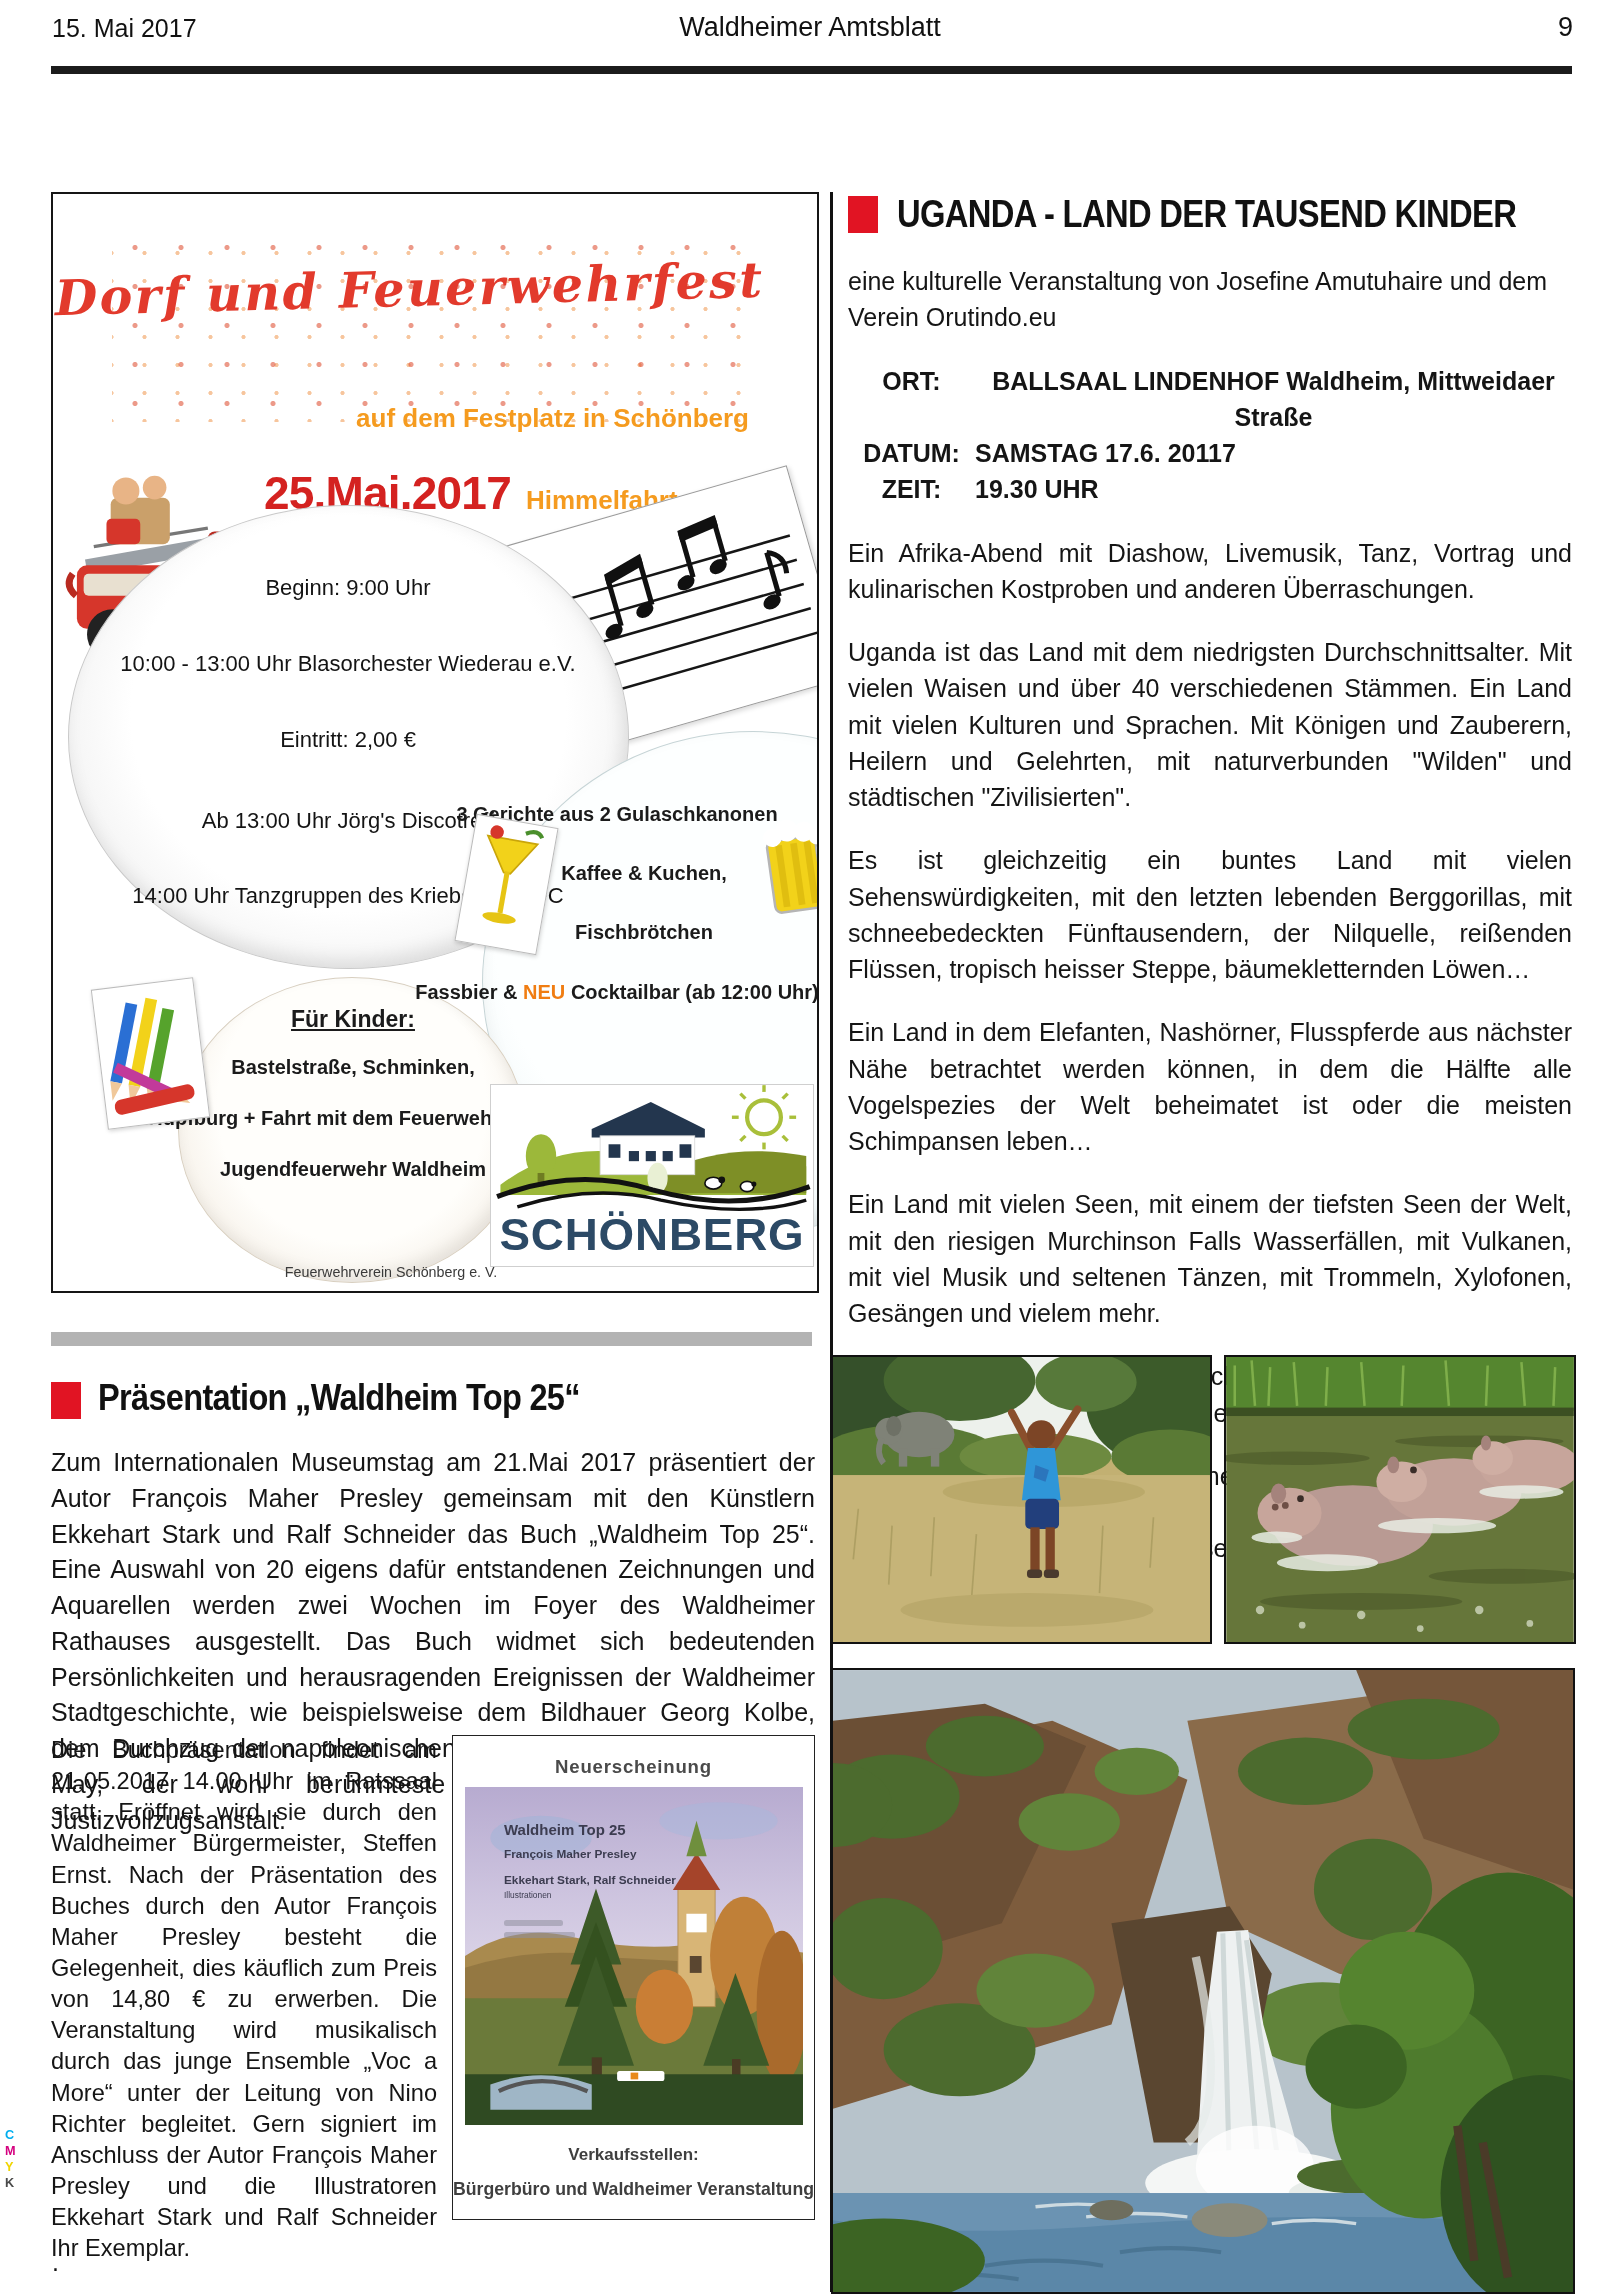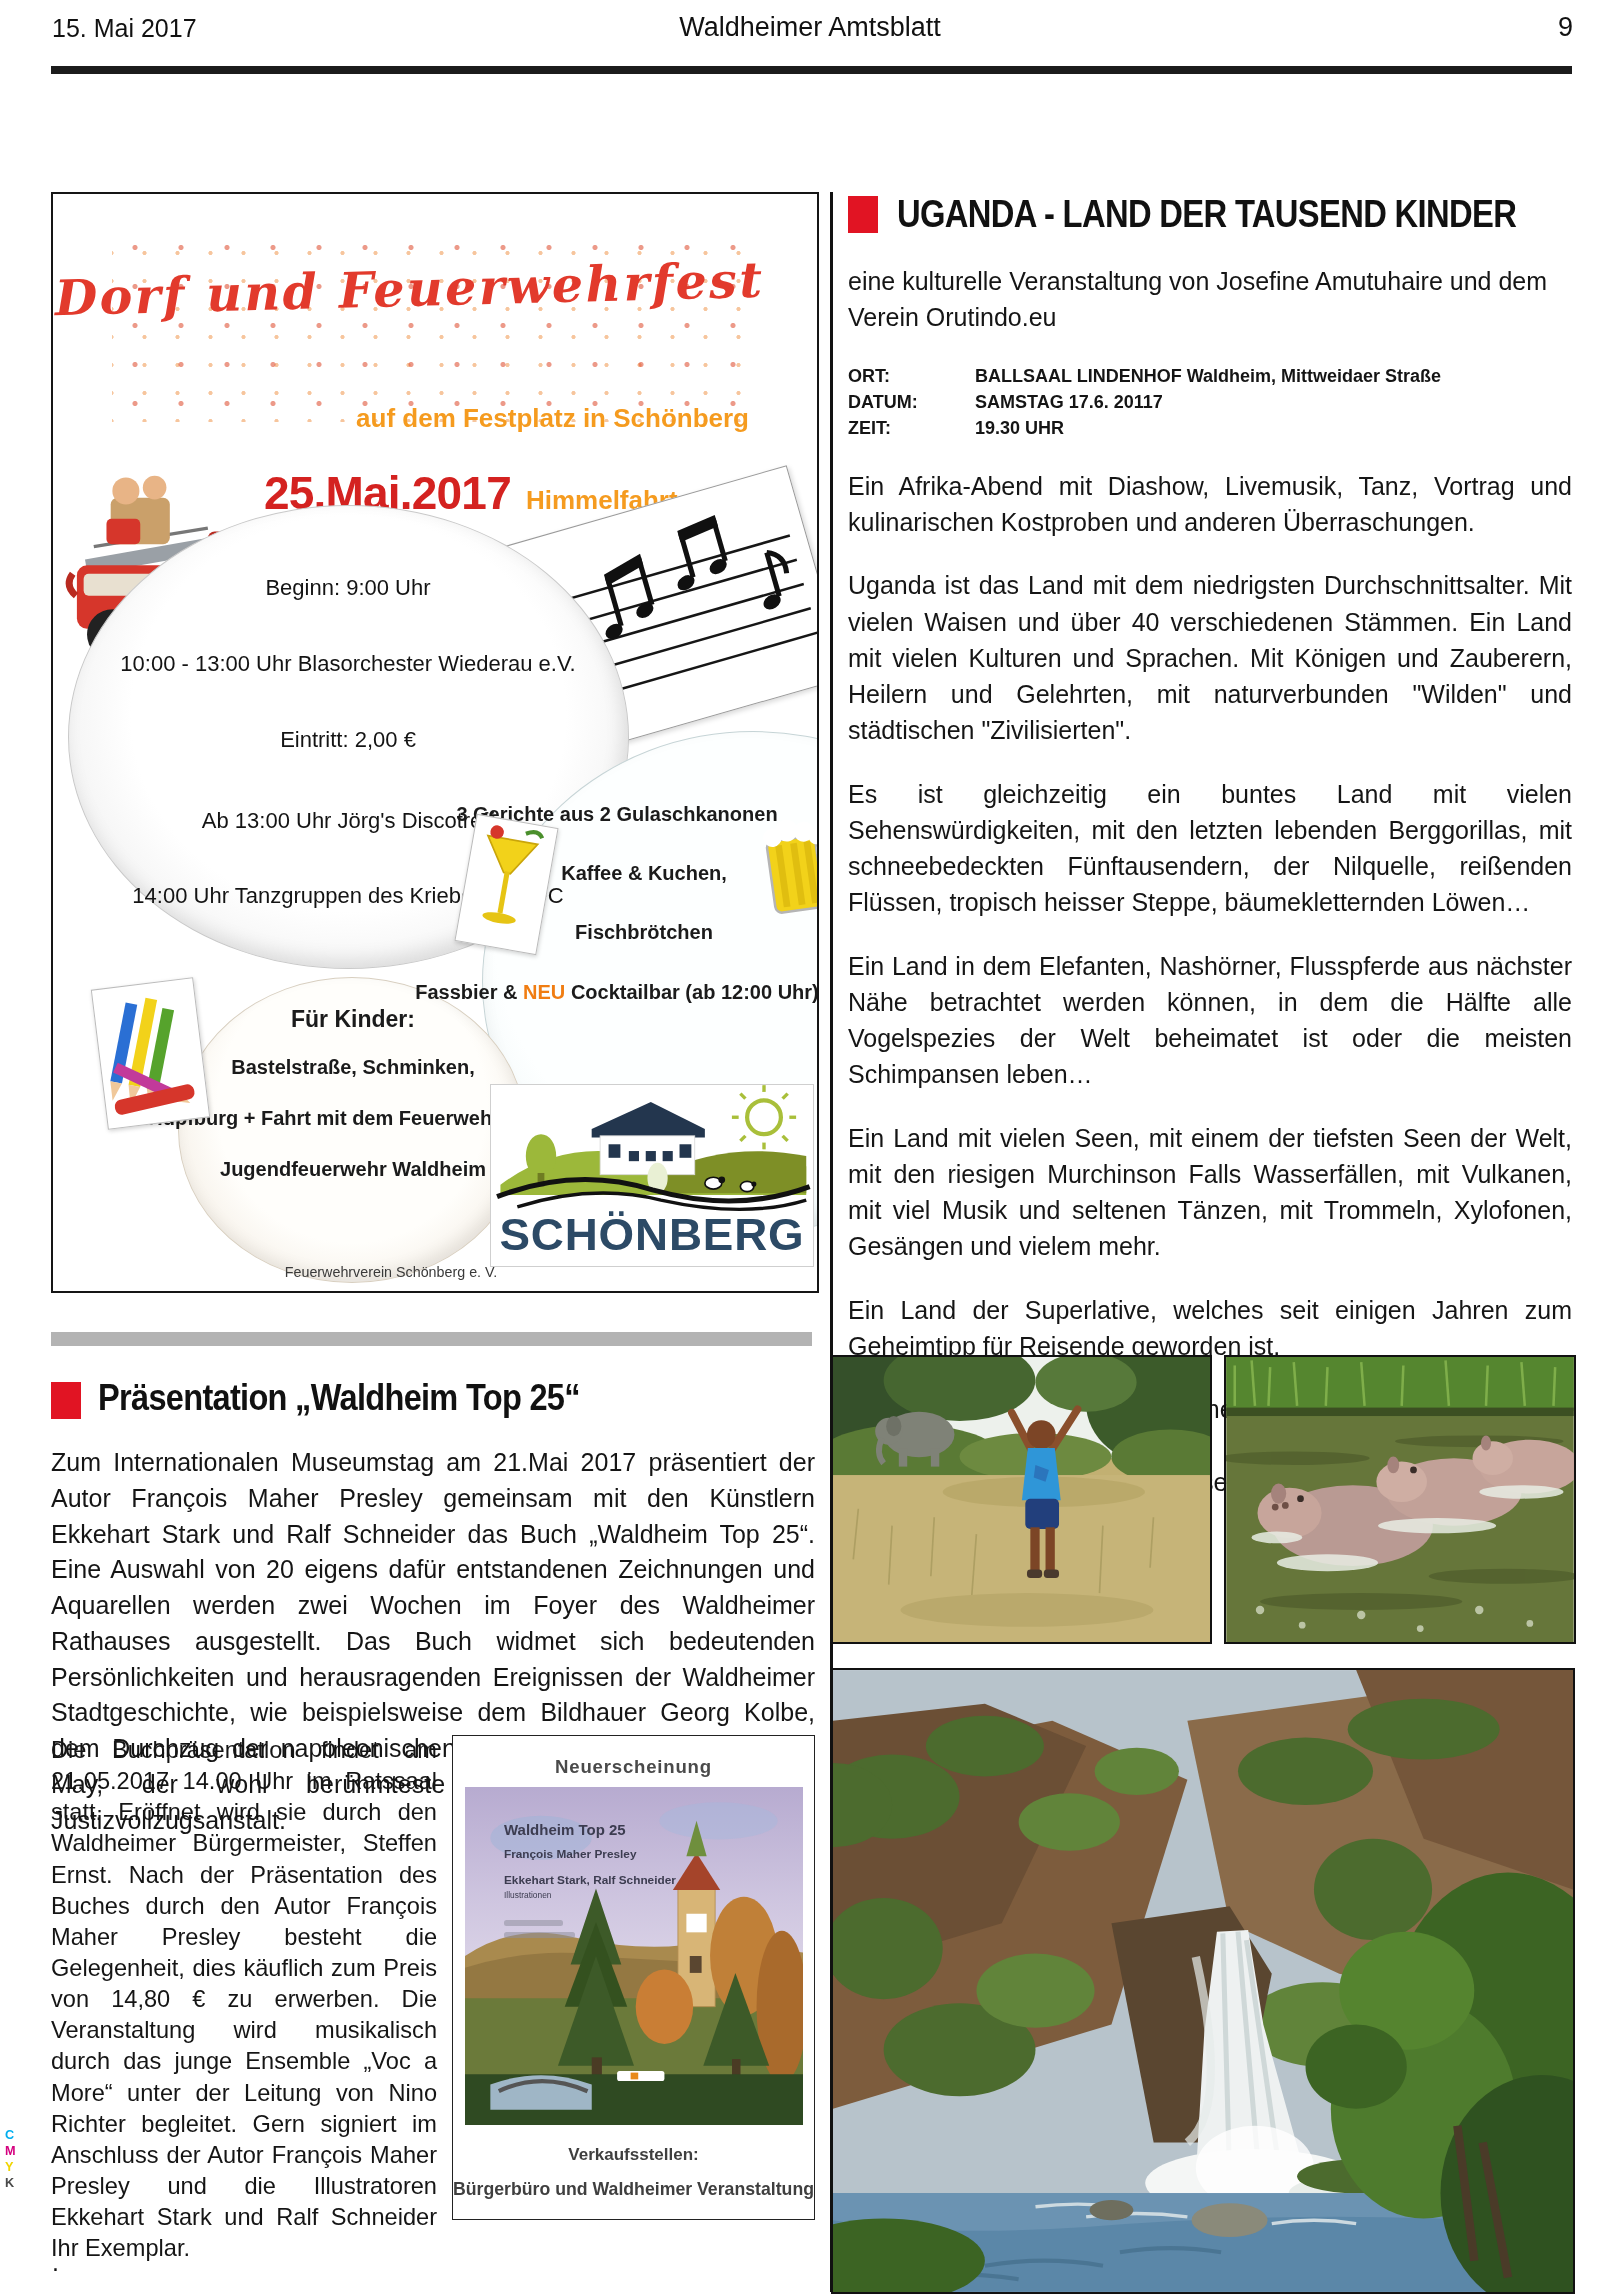--- a/index.html
+++ b/index.html
@@ -38,21 +38,21 @@
   .bubble.food{left:429px;top:537px;width:540px;height:500px;
      background:radial-gradient(ellipse at 45% 40%, #fdffff 55%, #eaf3f4 80%, #d9e8ea 97%);
      border:0.8px solid #c6d4d6;box-shadow:inset -5px -8.4px 18.6px rgba(0,0,0,.08);}
   .bubble.kids{left:125px;top:783px;width:346px;height:304px;
      background:radial-gradient(ellipse at 50% 42%, #fffefb 55%, #f5efe6 80%, #e8dfd2 97%);
      border:0.8px solid #d8cfc0;box-shadow:inset -4.2px -6.8px 15px rgba(0,0,0,.08);}
   .sched{white-space:nowrap;font-size:22px;color:#141414;transform:translateX(-50%);}
   .foodline{white-space:nowrap;font-size:20px;font-weight:bold;color:#1b1b1b;transform:translateX(-50%);}
   .neu{color:#f07d12;}
   .kidline{white-space:nowrap;font-size:20px;font-weight:bold;color:#1b1b1b;transform:translateX(-50%);}
-  .kidtitle{font-size:23px;}
+  .kidtitle{font-size:23px;text-decoration:underline;}
   .iconcard{background:#fff;border:1.7px solid #bbb;box-shadow:0.8px 1.7px 4.2px rgba(0,0,0,.18);}
   .cocktailcard{left:412px;top:626px;width:81px;height:127px;transform:rotate(10deg);}
   .beercard{left:707px;top:618px;width:84px;height:111px;transform:rotate(-8deg);border:none;background:transparent;box-shadow:none;}
   .pencilcard{left:46px;top:789px;width:101px;height:139px;transform:rotate(-7deg);}
   .logobox{left:437px;top:890px;width:322px;height:181px;background:#fff;border:0.8px solid #cfcfcf;text-align:center;}
   .logotext{font-size:44px;font-weight:bold;color:#2c4a66;letter-spacing:0.8px;transform:scaleX(1.04);transform-origin:center;margin-top:-5px;}
   .poster-foot{left:127px;top:1070px;width:422px;text-align:center;font-size:14.3px;color:#3a3a3a;}
   
   .graybar{left:51px;top:1332px;width:761px;height:13.5px;background:#b3b3b3;}
   .sechead{display:flex;align-items:flex-start;}
@@ -73,21 +73,21 @@
   .illine{position:absolute;height:5.9px;background:#8f8f9f;opacity:.55;border-radius:2.5px;}
   .book-sales1{position:absolute;left:0;right:0;top:408px;text-align:center;font-size:17px;font-weight:bold;color:#3f3f3f;}
   .book-sales2{position:absolute;left:0;right:0;top:442px;text-align:center;font-size:17.7px;font-weight:bold;color:#3f3f3f;}
   
   .u-head{left:848px;top:196px;}
   .u-head .t{font-size:39px;font-weight:bold;color:#111;letter-spacing:-0.8px;
              transform:scaleX(.84);transform-origin:left;white-space:nowrap;margin-left:18.6px;margin-top:-4.2px;}
   .ucol{left:848px;top:263px;width:724px;font-size:25px;line-height:1.45;color:#151515;}
   .ucol p{margin:0 0 27px 0;text-align:justify;}
   .ucol .intro{text-align:left;}
-  .inforow{display:flex;font-weight:bold;font-size:18px;line-height:1.45;}
+  .inforow{display:flex;font-weight:bold;font-size:25px;line-height:1.45;text-align:center;}
   .inforow .lab{width:127px;flex:0 0 auto;}
   .infoblock{margin:0 0 27px 0;}
   .admission{margin:8.4px 0 0 0;text-align:left;}
   .photo{border:2.5px solid #111;}
   .ph1{left:831px;top:1355px;width:377px;height:285px;}
   .ph2{left:1224px;top:1355px;width:348px;height:285px;}
   .ph3{left:831px;top:1668px;width:740px;height:622px;}
   .photo svg{display:block;}
   
   .cmyk{left:5px;top:2127px;font-size:12.7px;line-height:16px;font-weight:bold;}

